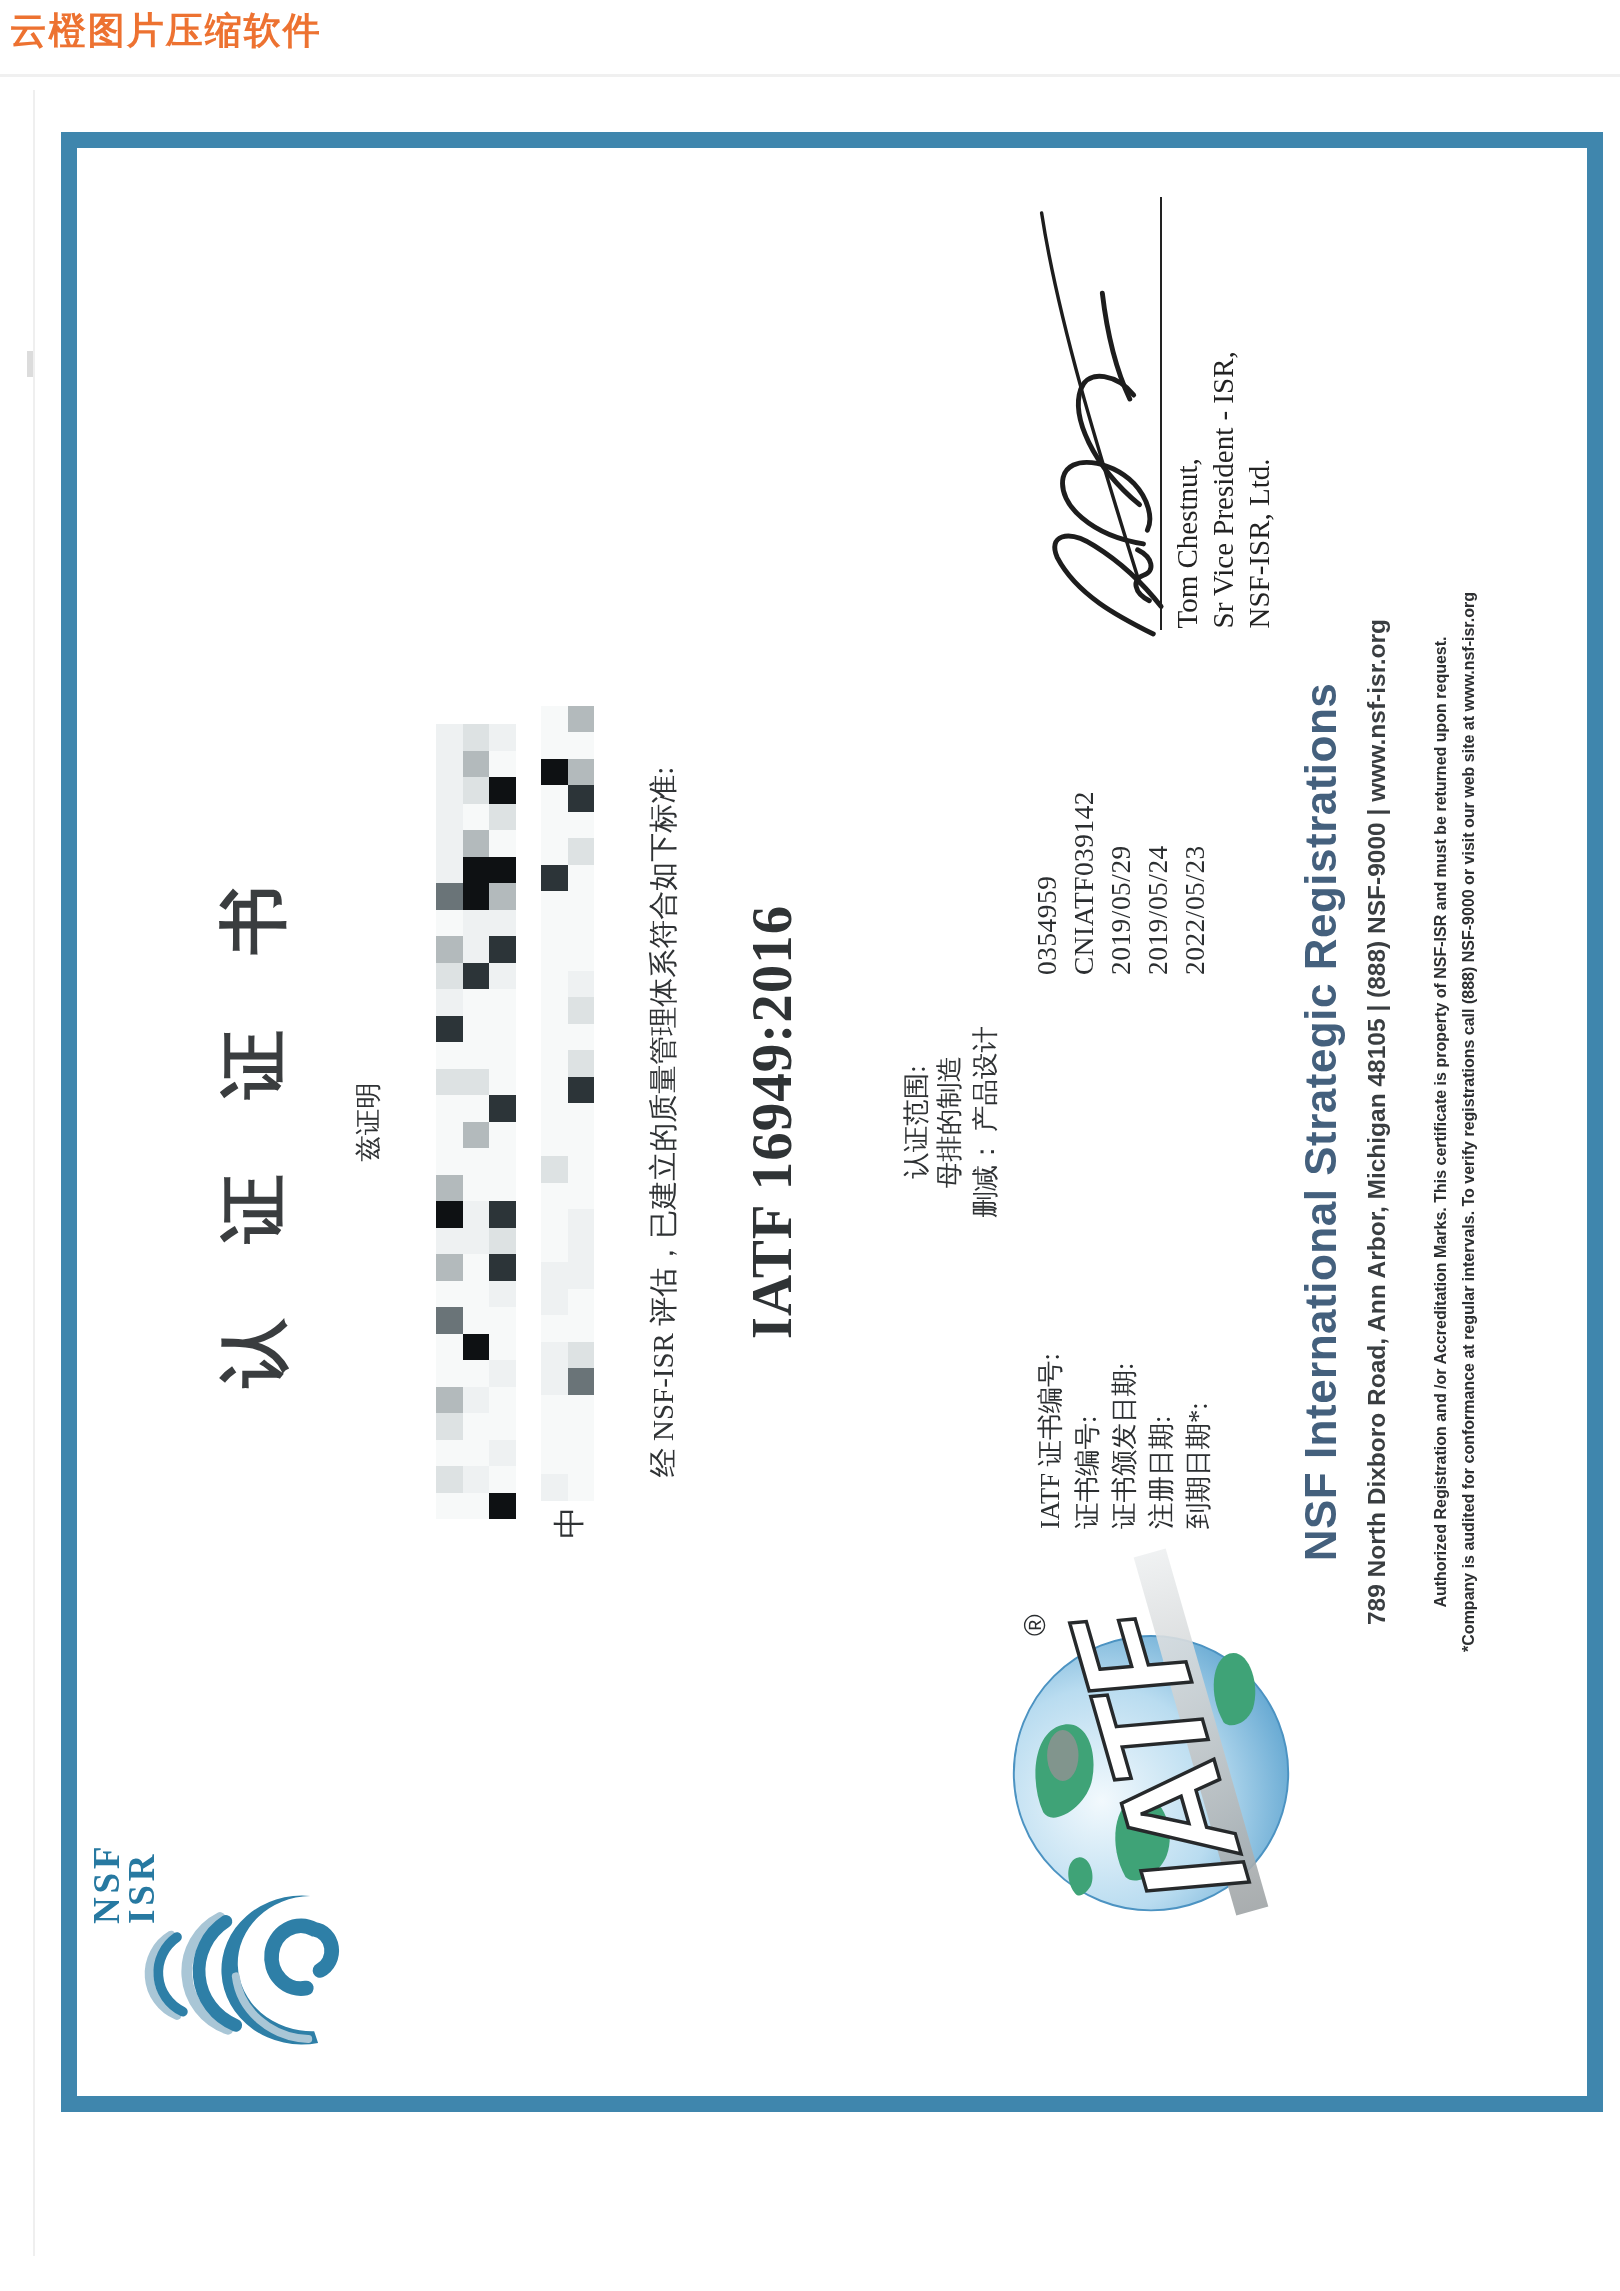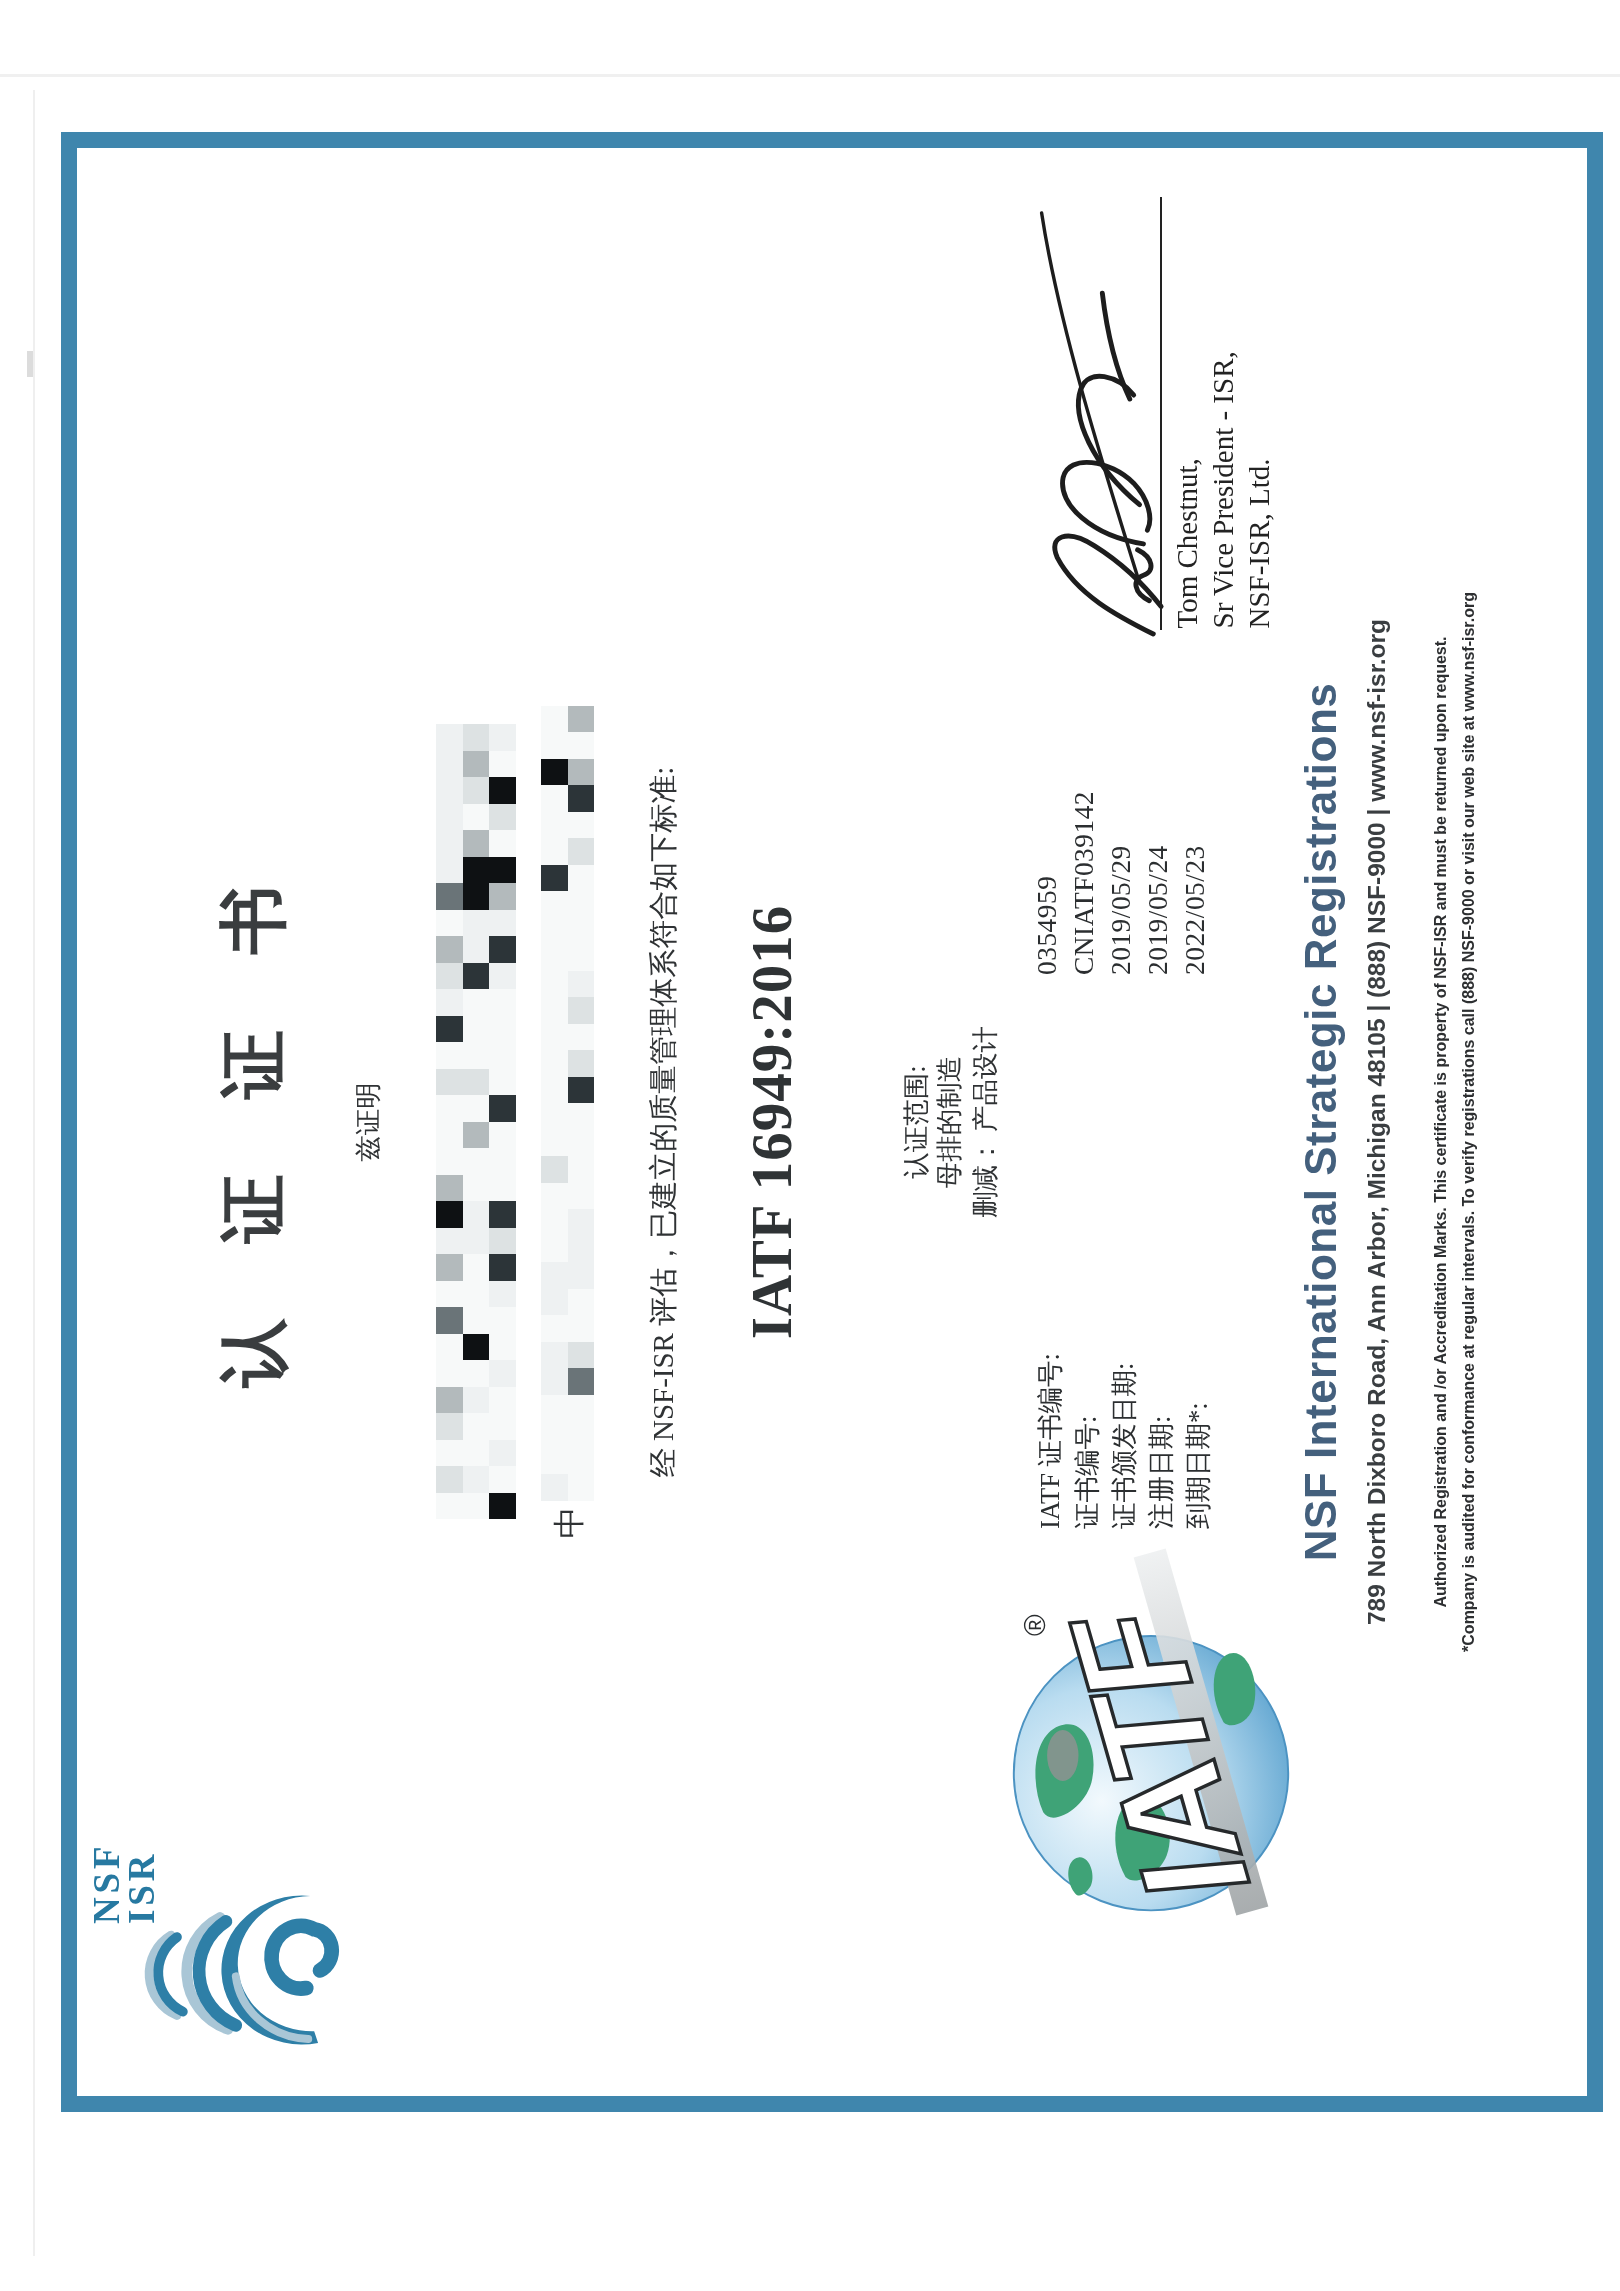--- a/index.html
+++ b/index.html
@@ -64,20 +64,21 @@
                   font-size:24.5px;color:#3a3e41;}
   .fine-print{font-family:"Liberation Sans",sans-serif;font-weight:700;font-size:16px;color:#2d2f31;}
   .fp1{top:1371px;}
   .fp2{top:1399px;}
 </style>
 </head>
 <body>
 
 <div class="page">
 
+  <div class="watermark">云橙图片压缩软件</div>
   <div class="scan-line-top"></div>
   <div class="scan-line-left"></div>
   <div class="scan-mark"></div>
 
   <div class="cert">
     <div class="cert-border"></div>
 
     <div class="nsf-logo">
       <div class="nsf-text">
         <div>NSF</div>

